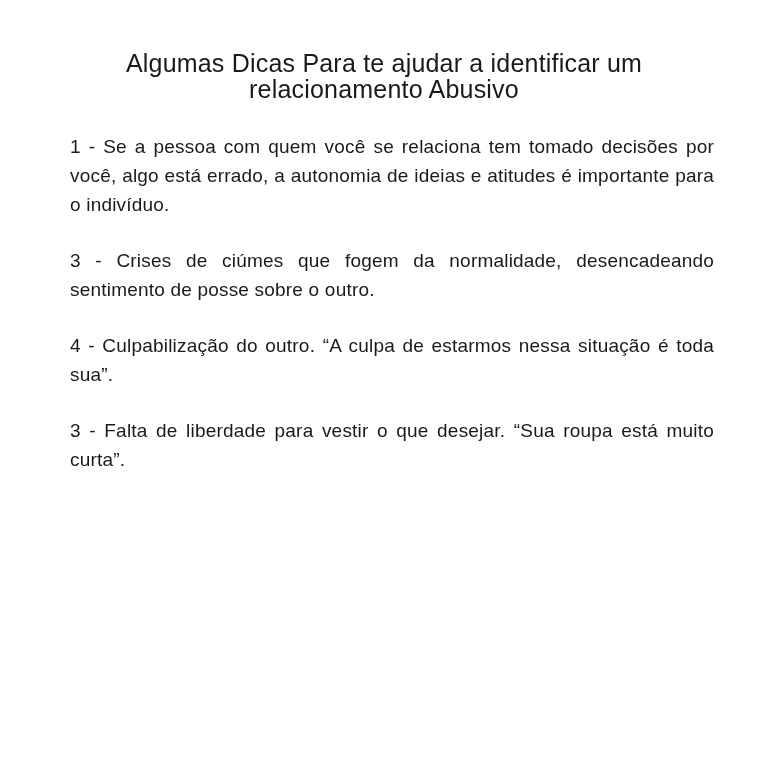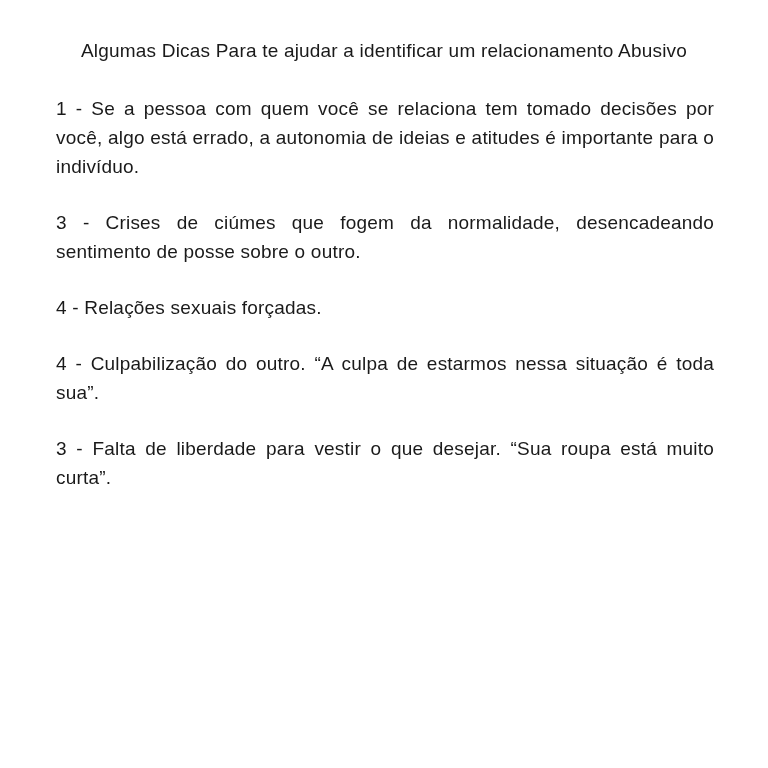--- a/index.html
+++ b/index.html
@@ -11,40 +11,39 @@
     box-sizing: border-box;
     width: 768px;
     height: 768px;
     background: #ffffff;
     color: #1a1a1a;
     font-family: "Liberation Sans", sans-serif;
     padding: 38px 54px 0 54px;
     overflow: hidden;
   }
   .doc-title {
-    font-size: 19px;
+    font-size: 25px;
     font-weight: 500;
     line-height: 26px;
     letter-spacing: 0.2px;
     text-align: center;
-    margin: 0 0 30px 0;
+    margin: 12px 0 30px 0;
   }
   .tip {
     font-size: 19px;
     font-weight: 500;
     line-height: 29px;
     letter-spacing: 0.2px;
     text-align: justify;
-    margin: 0 0 27px 2px;
+    margin: 0 0 27px 16px;
   }
 </style>
 </head>
 <body>
 
 <div class="page">
   <h1 class="doc-title">Algumas Dicas Para te ajudar a identificar um relacionamento Abusivo</h1>
 
   <p class="tip">1 - Se a pessoa com quem você se relaciona tem tomado decisões por você, algo está errado, a autonomia de ideias e atitudes é importante para o indivíduo.</p>
   <p class="tip">3 - Crises de ciúmes que fogem da normalidade, desencadeando sentimento de posse sobre o outro.</p>
-  <p class="tip">4 - Relações sexuais forçadas.</p>
   <p class="tip">4 - Culpabilização do outro. “A culpa de estarmos nessa situação é toda sua”.</p>
   <p class="tip">3 - Falta de liberdade para vestir o que desejar. “Sua roupa está muito curta”.</p>
 </div>
 
 </body></html>

